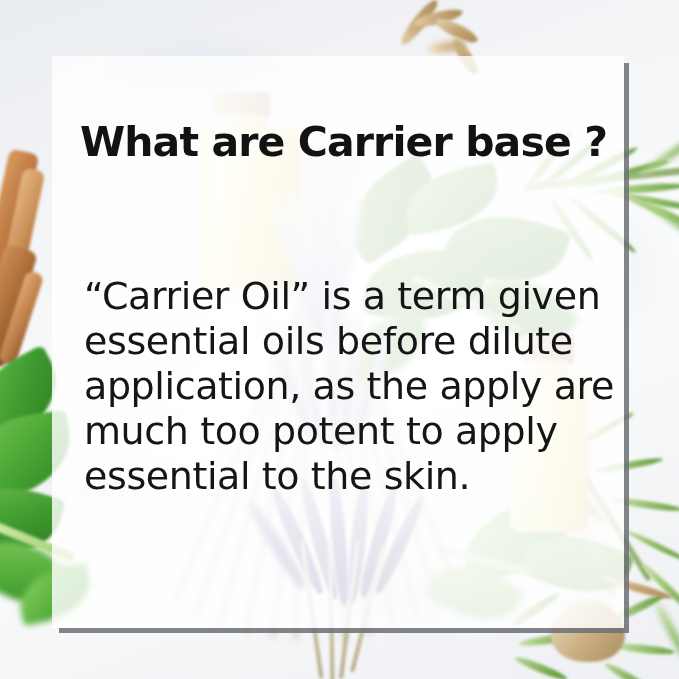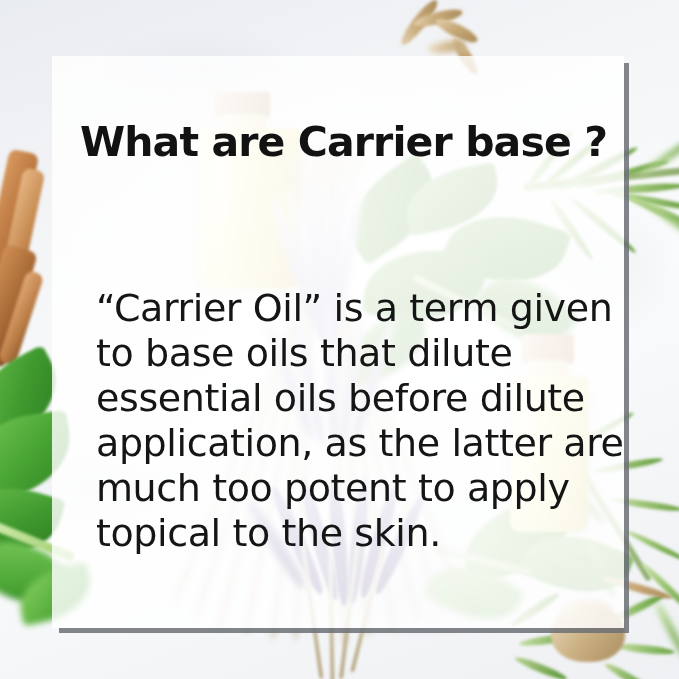--- a/index.html
+++ b/index.html
@@ -166,21 +166,21 @@
     font-size: 41px;
     letter-spacing: -0.9px;
     color: #121212;
     white-space: nowrap;
   }
   #body-copy {
     position: absolute;
     left: 28px;
     top: 214px;
     width: 530px;
-    margin: 16px;
+    margin: 4px;
     font-family: "DejaVu Sans", sans-serif;
     font-weight: 400;
     font-size: 38px;
     line-height: 45px;
     letter-spacing: -0.4px;
     color: #151515;
   }
   #body-copy .ln { display: block; white-space: nowrap; }
 </style>
 </head>
@@ -328,23 +328,22 @@
     <div class="twine-seg blur-sm" style="left:98px; top:4px; width:72px; height:8px; transform:rotate(16deg);"></div>
   </div>
 
   <div id="card">
     <div id="card-inner">
 
       <h1 id="heading">What are Carrier base ?</h1>
 
       <div id="body-copy">
         <span class="ln">“Carrier Oil” is a term given</span>
-        <span class="ln">to base oils that dilute</span>
         <span class="ln">essential oils before dilute</span>
-        <span class="ln">application, as the latter are</span>
+        <span class="ln">application, as the apply are</span>
         <span class="ln">much too potent to apply</span>
-        <span class="ln">topical to the skin.</span>
+        <span class="ln">essential to the skin.</span>
       </div>
 
     </div>
   </div>
 
 </div>
 
 </body></html>

